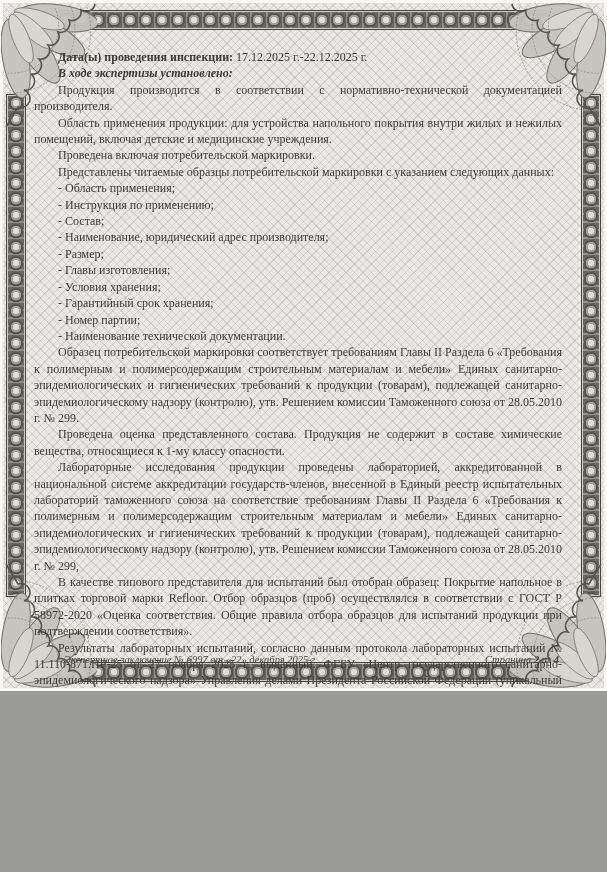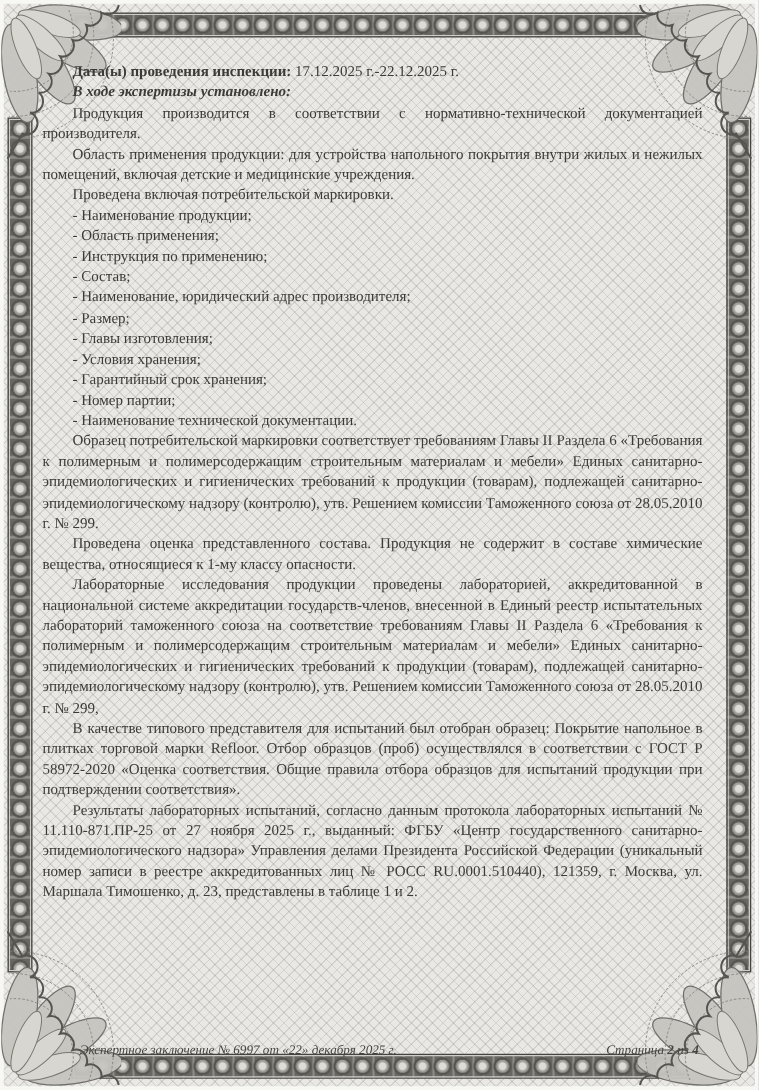--- a/index.html
+++ b/index.html
@@ -3,21 +3,21 @@
 <meta charset="utf-8">
 <style>
   * { box-sizing: border-box; }
   html,body { margin:0; padding:0; }
   body {
     width:607px; height:872px;
     background:#9a9a98;
     font-family:"Liberation Serif", serif;
   }
   .page {
-    position:relative; width:607px; height:872px; overflow:hidden;
+    position:relative; width:607px; height:691px; overflow:hidden;
     background-color:#eae8e4;
     background-image:
       repeating-linear-gradient(45deg,  rgba(100,100,95,.17) 0 1px, rgba(0,0,0,0) 1px 6px),
       repeating-linear-gradient(-45deg, rgba(100,100,95,.17) 0 1px, rgba(0,0,0,0) 1px 6px);
     box-shadow: inset 0 0 0 3px #f7f7f4;
     color:#3d3b37;
   }
 
   
   .chain { position:absolute; z-index:2; background-color:#7a7873;
@@ -114,23 +114,23 @@
 
   <div class="content">
     <p class="lead"><b>Дата(ы) проведения инспекции:</b>
       <span>17.12.2025 г.-22.12.2025 г.</span></p>
 
     <p class="lead bold">В ходе экспертизы установлено:</p>
 
     <p class="para">Продукция производится в соответствии с нормативно-технической документацией производителя.</p>
     <p class="para">Область применения продукции: для устройства напольного покрытия внутри жилых и нежилых помещений, включая детские и медицинские учреждения.</p>
     <p class="para">Проведена включая потребительской маркировки.</p>
+    <p class="para">Представлены читаемые образцы потребительской маркировки с указанием следующих данных:</p>
 
     <div class="list">
-      <div class="li">- Наименование продукции;</div>
       <div class="li">- Область применения;</div>
       <div class="li">- Инструкция по применению;</div>
       <div class="li">- Состав;</div>
       <div class="li">- Наименование, юридический адрес производителя;</div>
       <div class="li">- Размер;</div>
       <div class="li">- Главы изготовления;</div>
       <div class="li">- Условия хранения;</div>
       <div class="li">- Гарантийный срок хранения;</div>
       <div class="li">- Номер партии;</div>
       <div class="li">- Наименование технической документации.</div>

